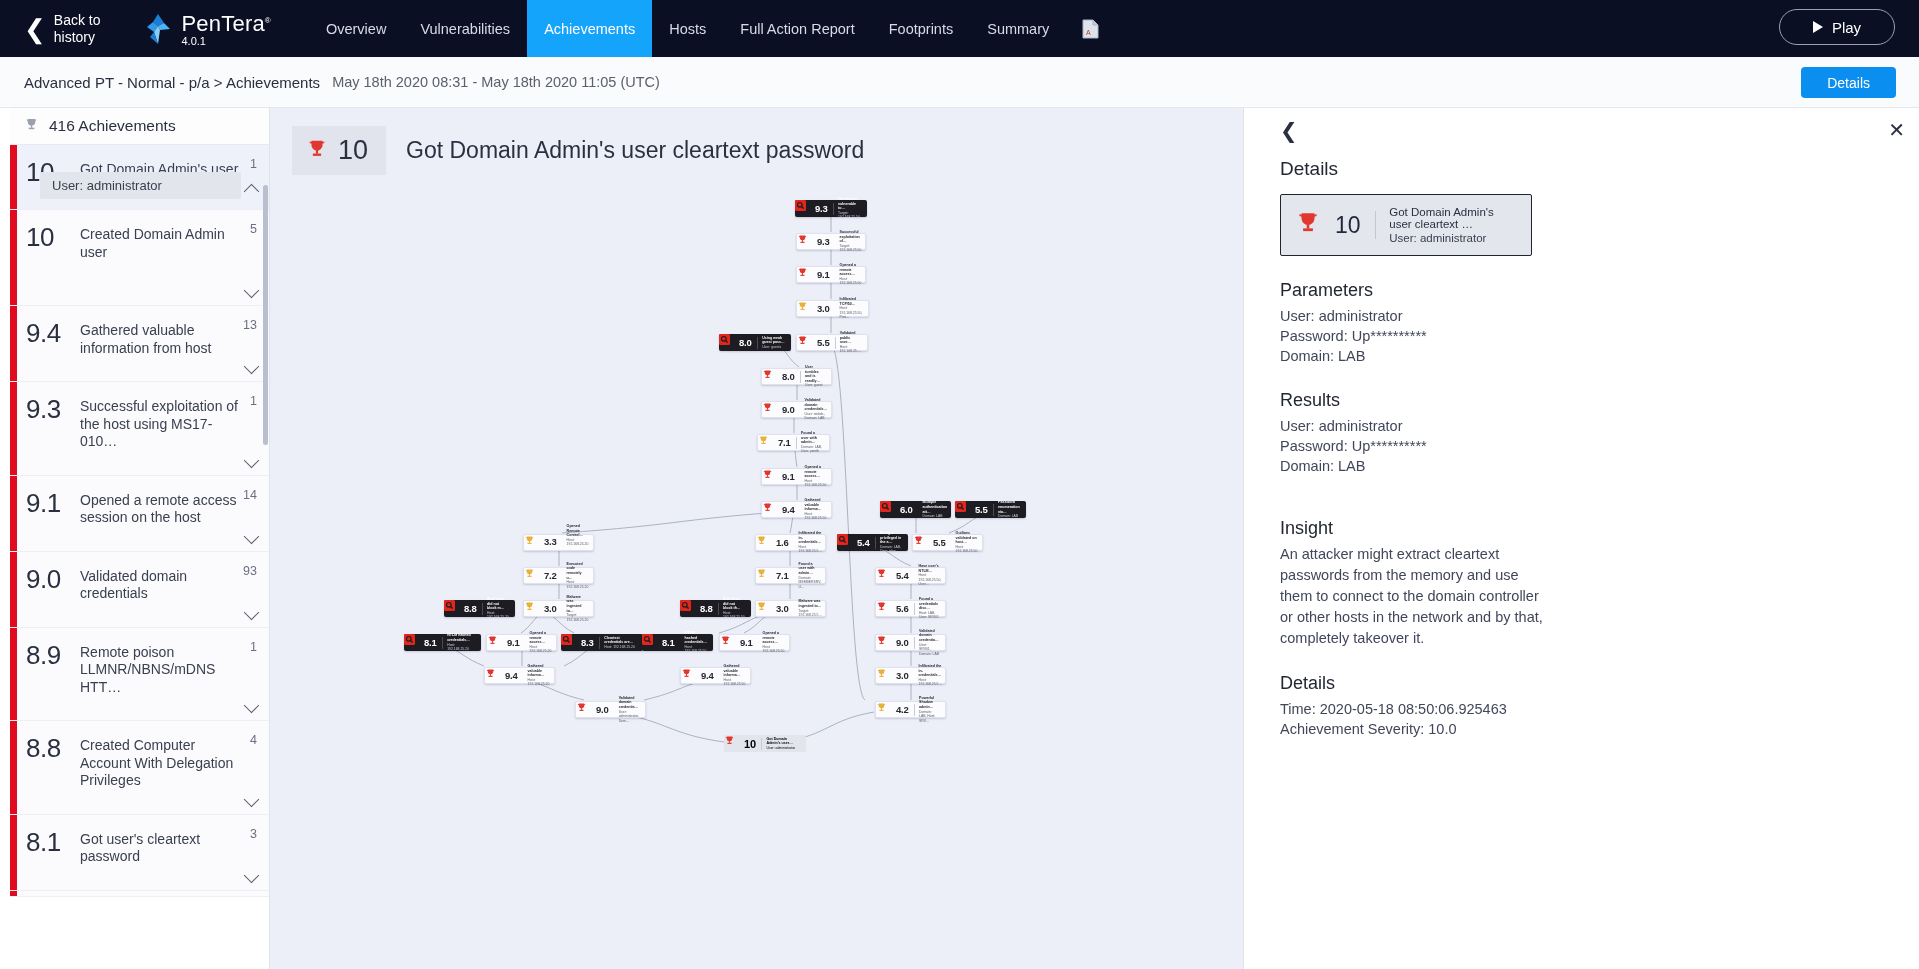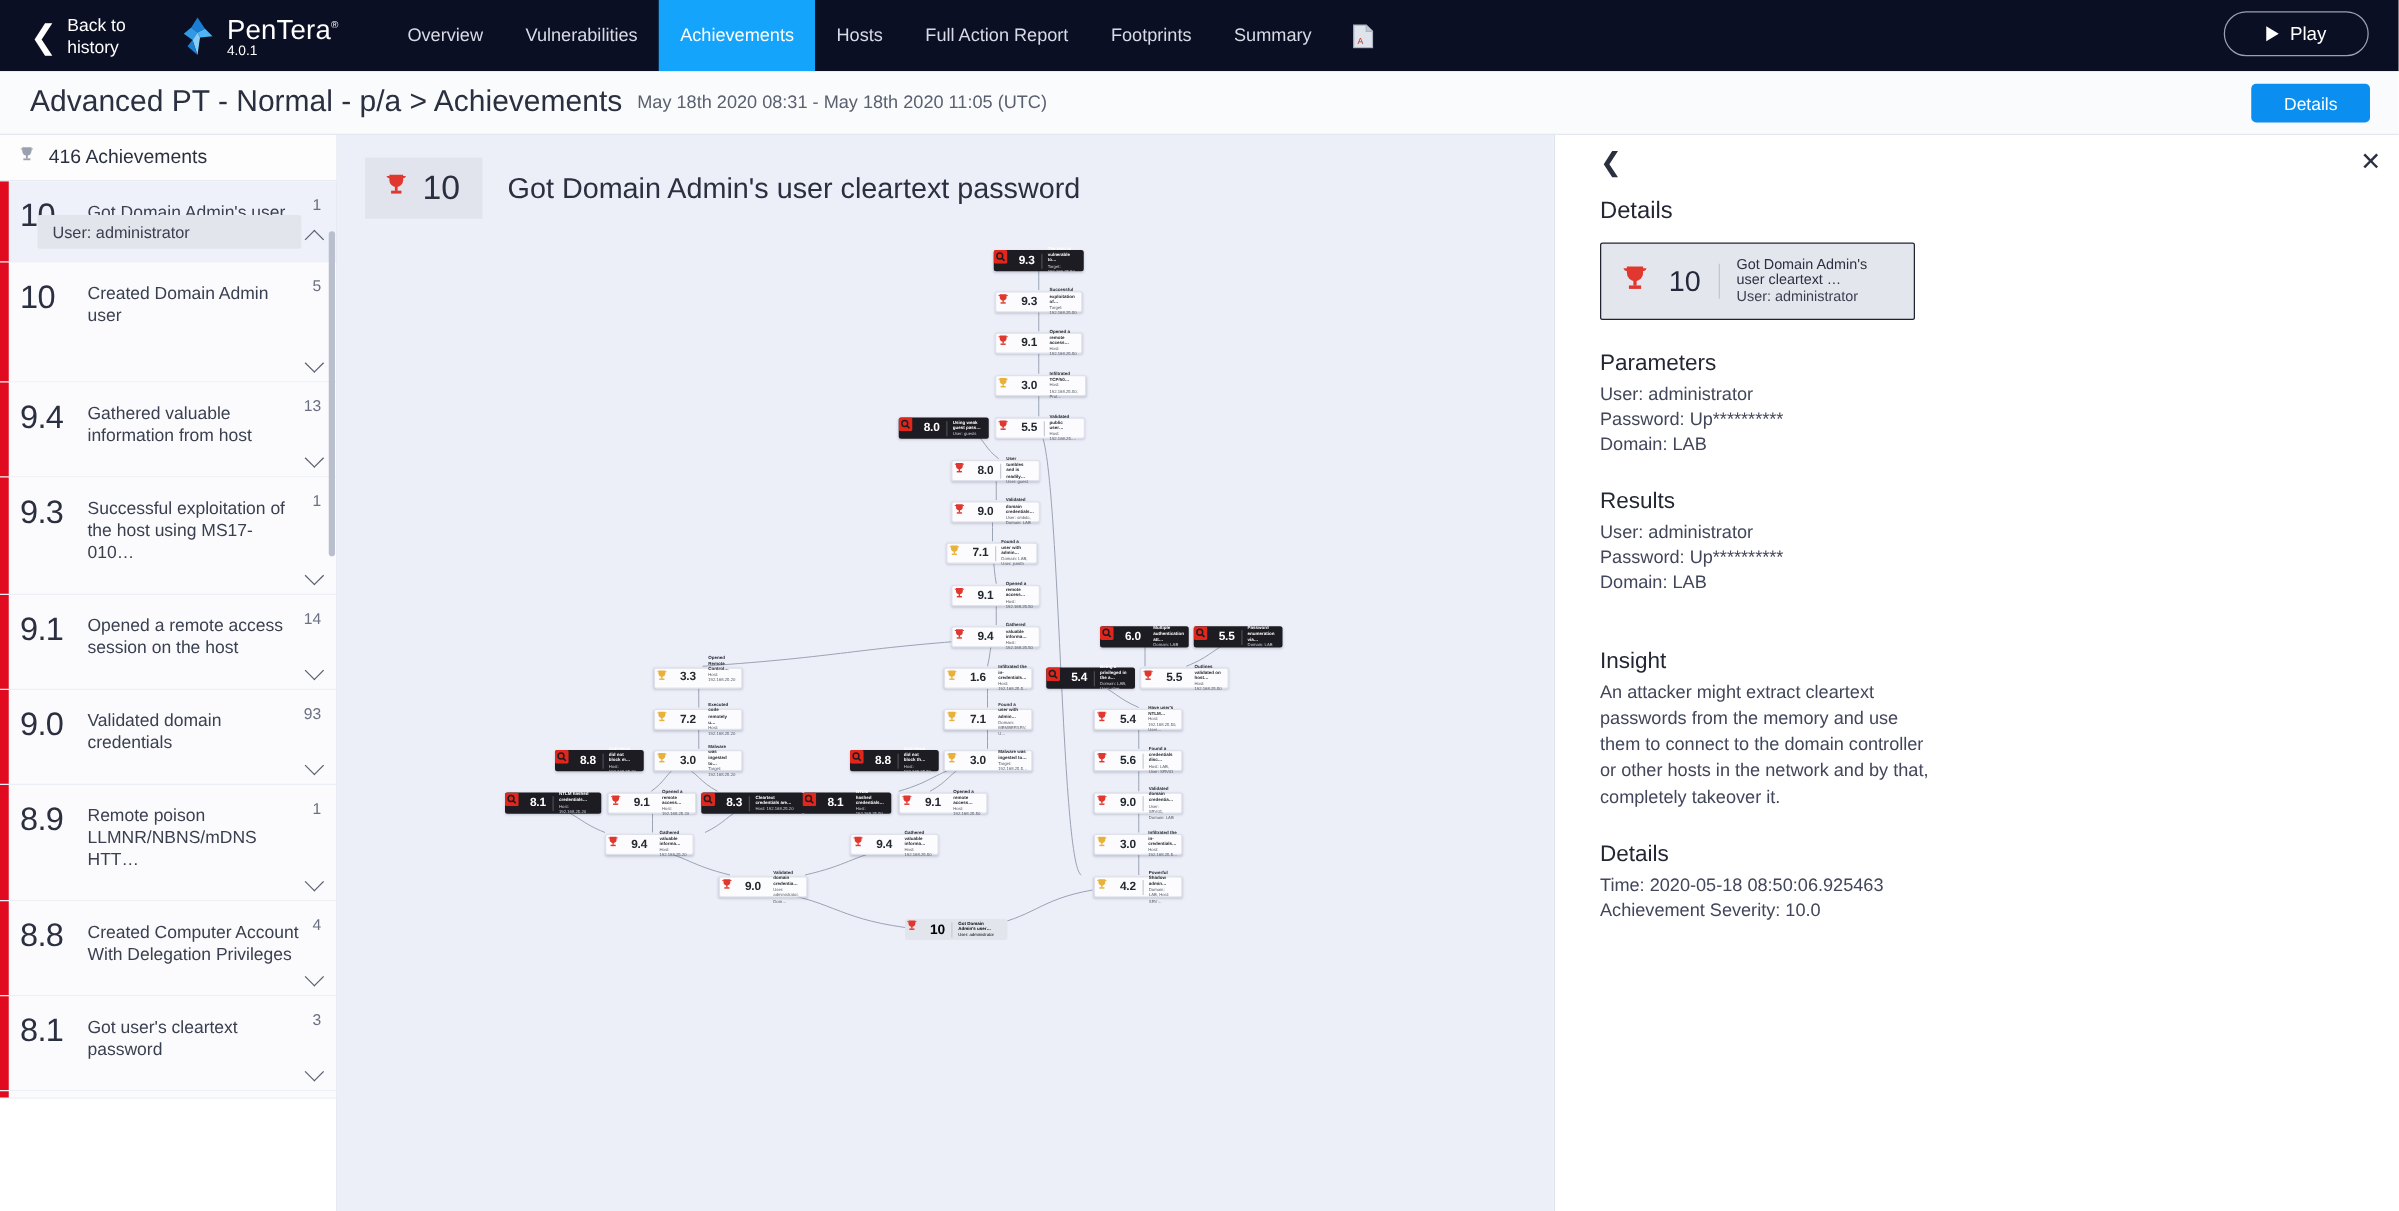--- a/index.html
+++ b/index.html
@@ -46,36 +46,36 @@
   .play-tri {
     width: 0; height: 0; border-left: 10px solid #ffffff;
     border-top: 6px solid transparent; border-bottom: 6px solid transparent;
   }
 
   
   .subheader {
     height: 51px; background: #fafbfc; border-bottom: 1px solid #e4e7ee;
     display: flex; align-items: center; padding: 0 24px; position: relative;
   }
-  .crumb { font-size: 24px; color: #2b3040; font-weight: 400; }
+  .crumb { font-size: 15px; color: #2b3040; font-weight: 400; }
   .crumb-date { font-size: 14.5px; color: #5b6070; margin-left: 12px; }
   .details-btn {
     position: absolute; right: 23px; top: 10px;
     background: #0a8ef0; color: #fff; border: none; border-radius: 4px;
     height: 31px; padding: 0 26px; font-size: 14px; cursor: pointer;
     font-family: "Liberation Sans", sans-serif;
   }
 
   
   .body { display: flex; height: 861px; }
 
   
   .sidebar {
     width: 270px; background: #ffffff; border-right: 1px solid #dfe3ec;
-    display: flex; flex-direction: column; position: relative;
+    display: flex; flex-direction: column; position: relative; padding-left: 10px;
   }
   .sb-head {
     height: 37px; display: flex; align-items: center; gap: 10px;
     padding-left: 14px; border-bottom: 1px solid #e7eaf1; background:#fdfdfe;
   }
   .sb-head-title { font-size: 15.5px; color: #2b3040; }
   .sb-list { flex: 1; overflow: hidden; position: relative; }
   .sb-item {
     position: relative; border-bottom: 1px solid #eceff5; background: #fbfbfd;
     padding: 13px 30px 13px 16px; display: flex; align-items: flex-start; gap: 14px;

